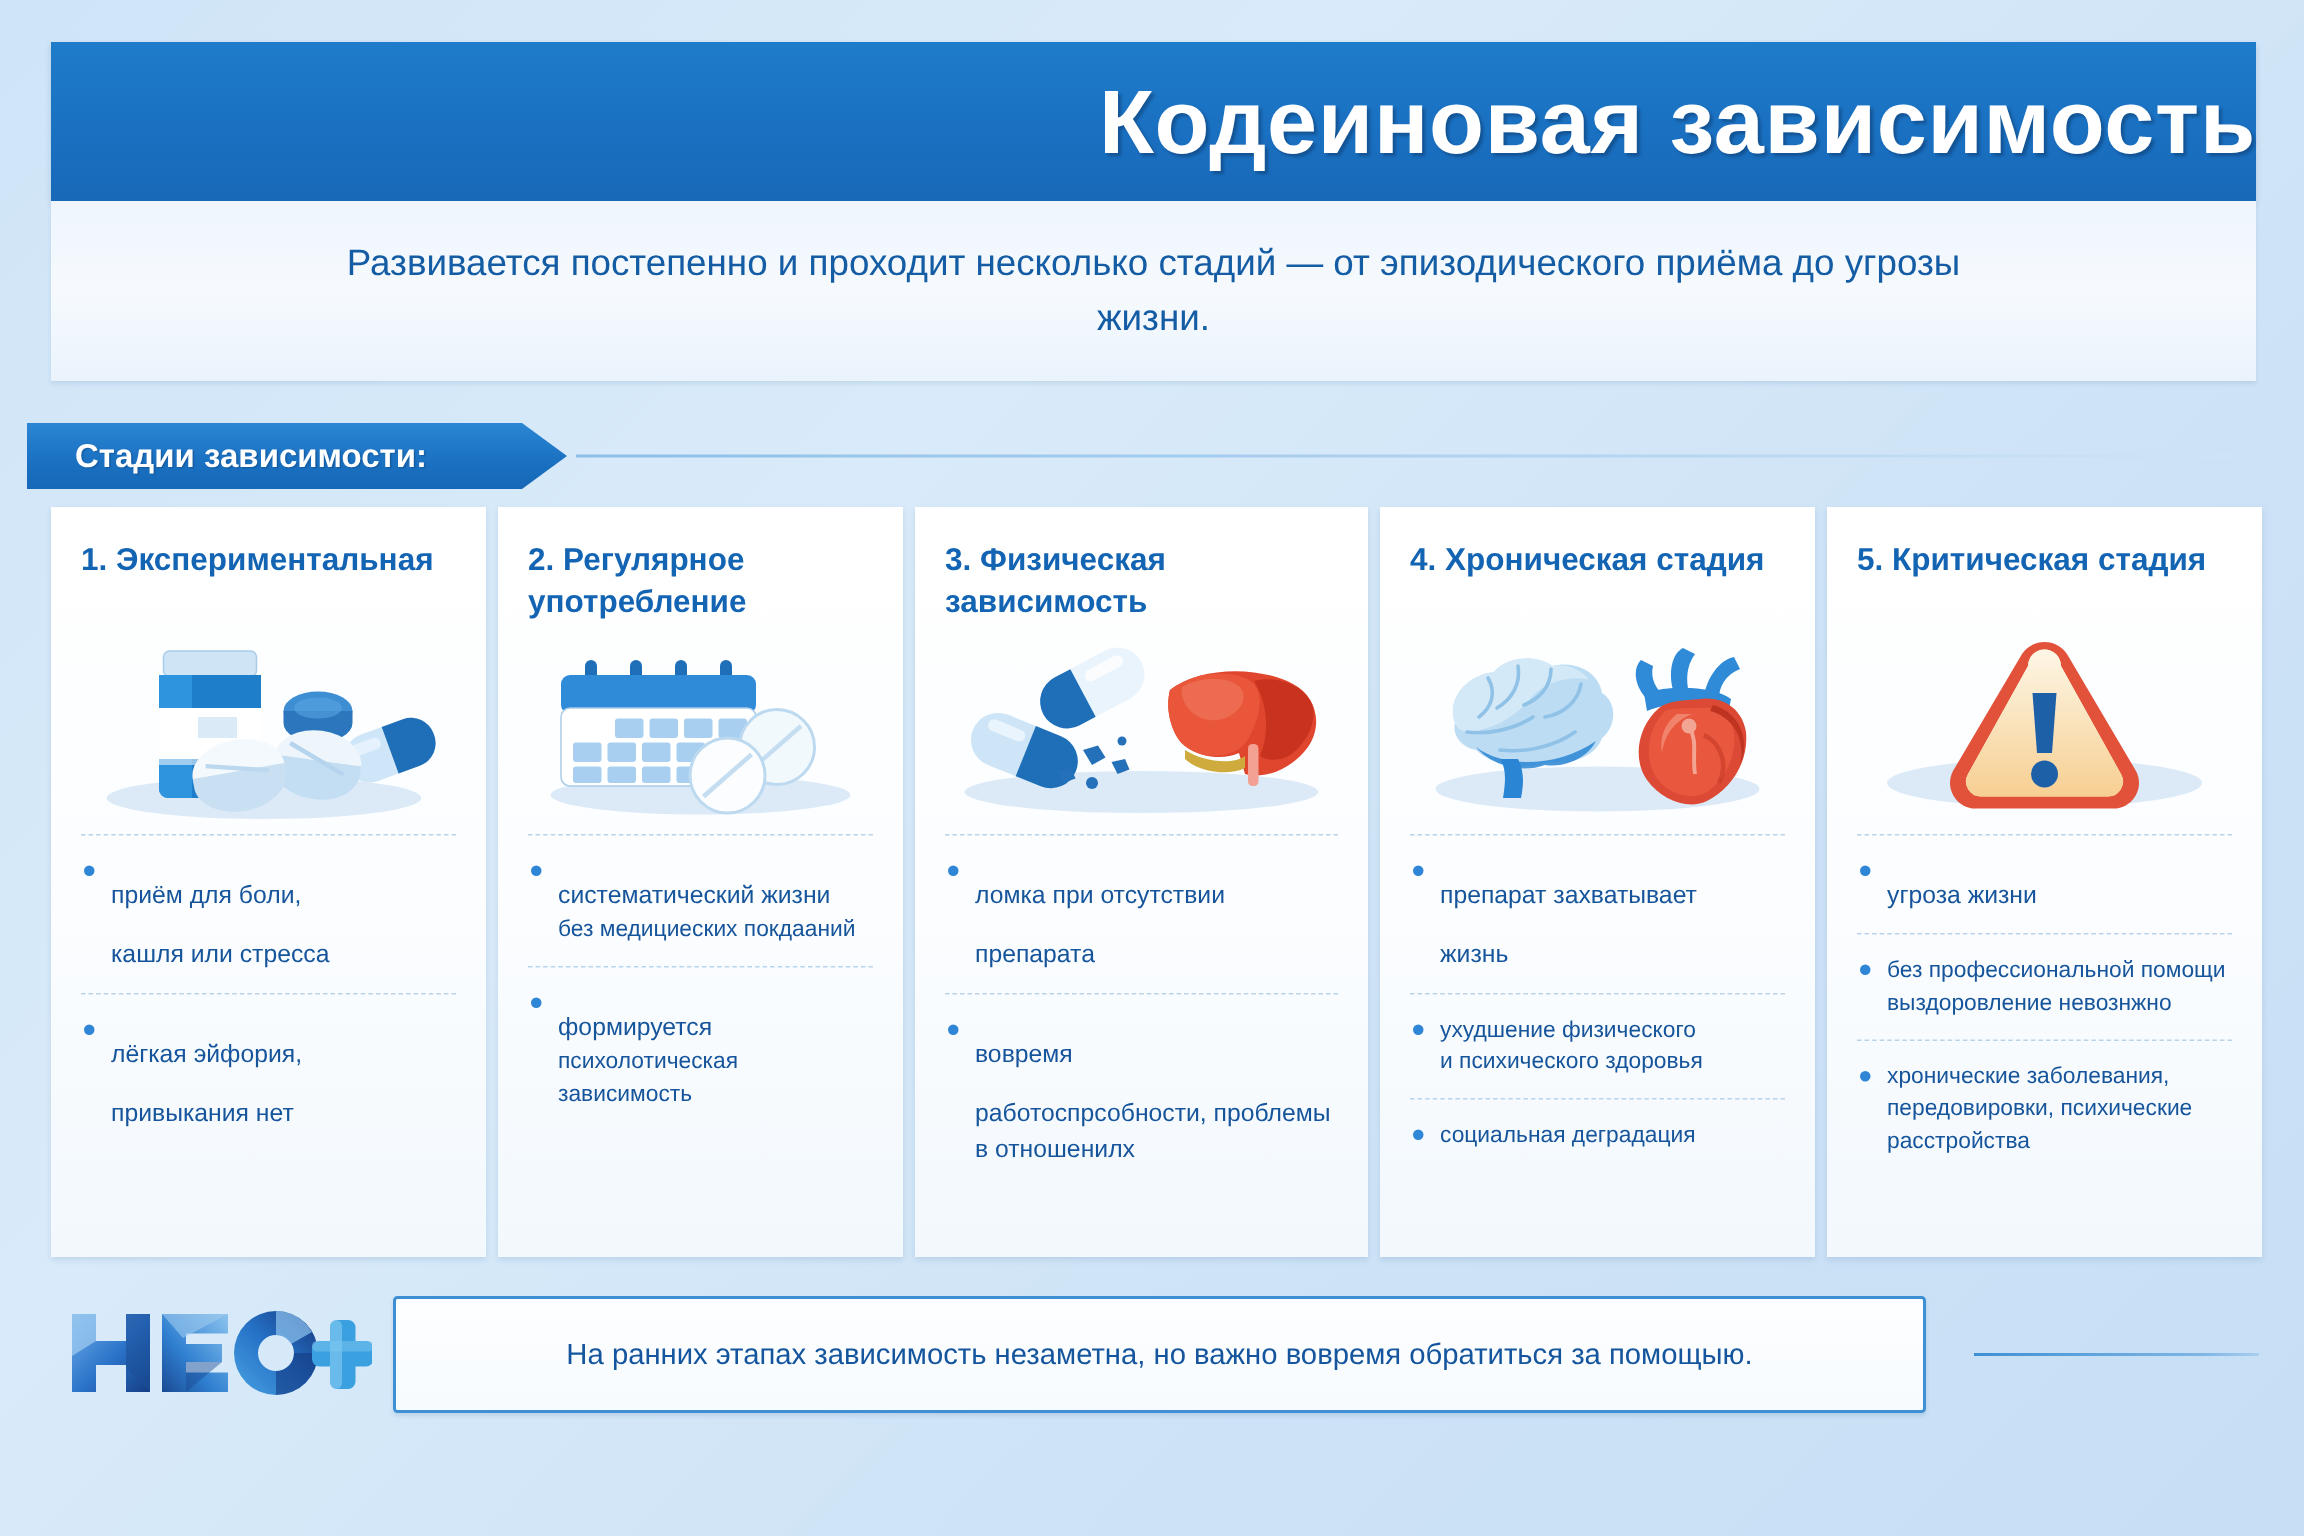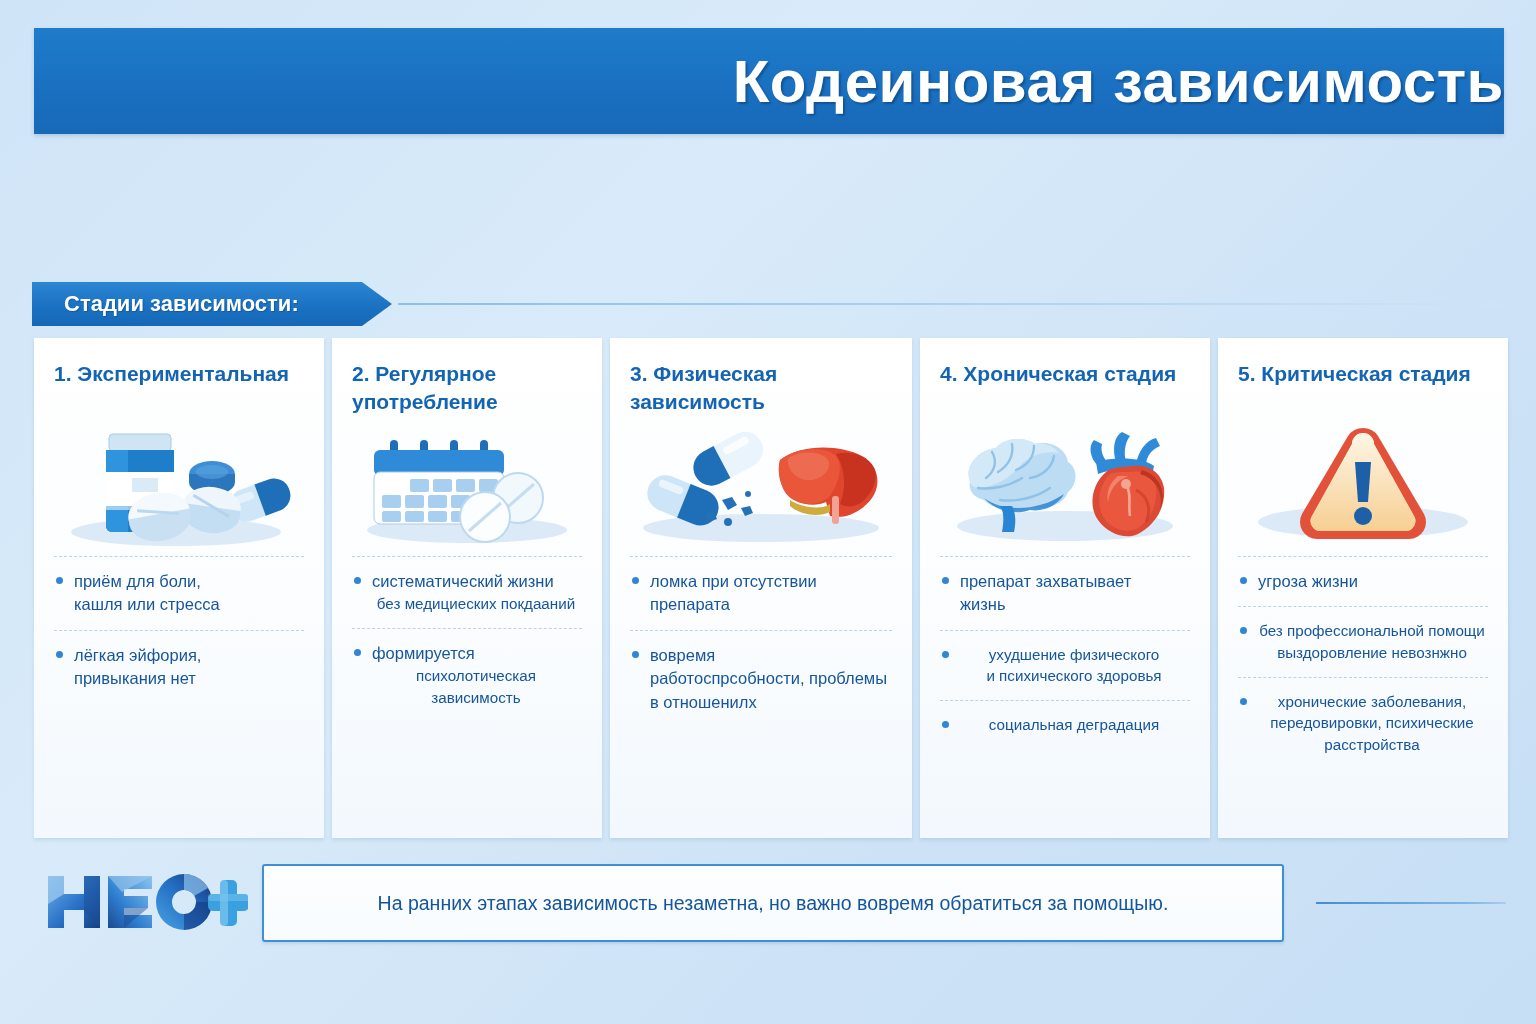--- a/index.html
+++ b/index.html
@@ -56,21 +56,21 @@
     color: #145ca4;
     font-size: 24.5px;
     line-height: 1.52;
     text-align: center;
     max-width: 1080px;
   }
 
   
   .ribbon-wrap {
     position: absolute;
-    left: 32px; top: 282px;
+    left: 18px; top: 282px;
     width: 1470px; height: 44px;
   }
   .ribbon {
     position: absolute;
     left: 0; top: 0;
     width: 360px; height: 44px;
     background: linear-gradient(180deg, #2b86d3 0%, #1a70c1 60%, #1668b7 100%);
     clip-path: polygon(0 0, 330px 0, 360px 50%, 330px 100%, 0 100%);
     display: flex;
     align-items: center;
@@ -136,22 +136,22 @@
     line-height: 1.42;
   }
   .bullet::before {
     content: "";
     position: absolute;
     left: 2px; top: 20px;
     width: 7px; height: 7px;
     border-radius: 50%;
     background: #2f86d6;
   }
-  .bullet .lead { display: block; }
-  .bullet .small { display: block; font-size: 15.2px; text-align: center; }
+  .bullet .lead { display: block; margin-top: 16px; }
+  .bullet .small { display: block; font-size: 15.2px; }
 
   
   .footer {
     position: absolute;
     left: 34px; top: 858px;
     width: 1470px; height: 100px;
   }
   .logo {
     position: absolute;
     left: 8px; top: 8px;
@@ -182,20 +182,23 @@
 </style>
 </head>
 <body>
 
 <div class="page">
 
   <div class="title-banner">
     <h1>Кодеиновая зависимость</h1>
   </div>
 
+  <div class="subtitle-panel">
+    <div class="sub-text">Развивается постепенно и проходит несколько стадий — от эпизодического приёма до угрозы жизни.</div>
+  </div>
 
   <div class="ribbon-wrap">
     <div class="ribbon">
       <span>Стадии зависимости:</span>
     </div>
     <div class="ribbon-line"></div>
   </div>
 
   <div class="cards">
 

